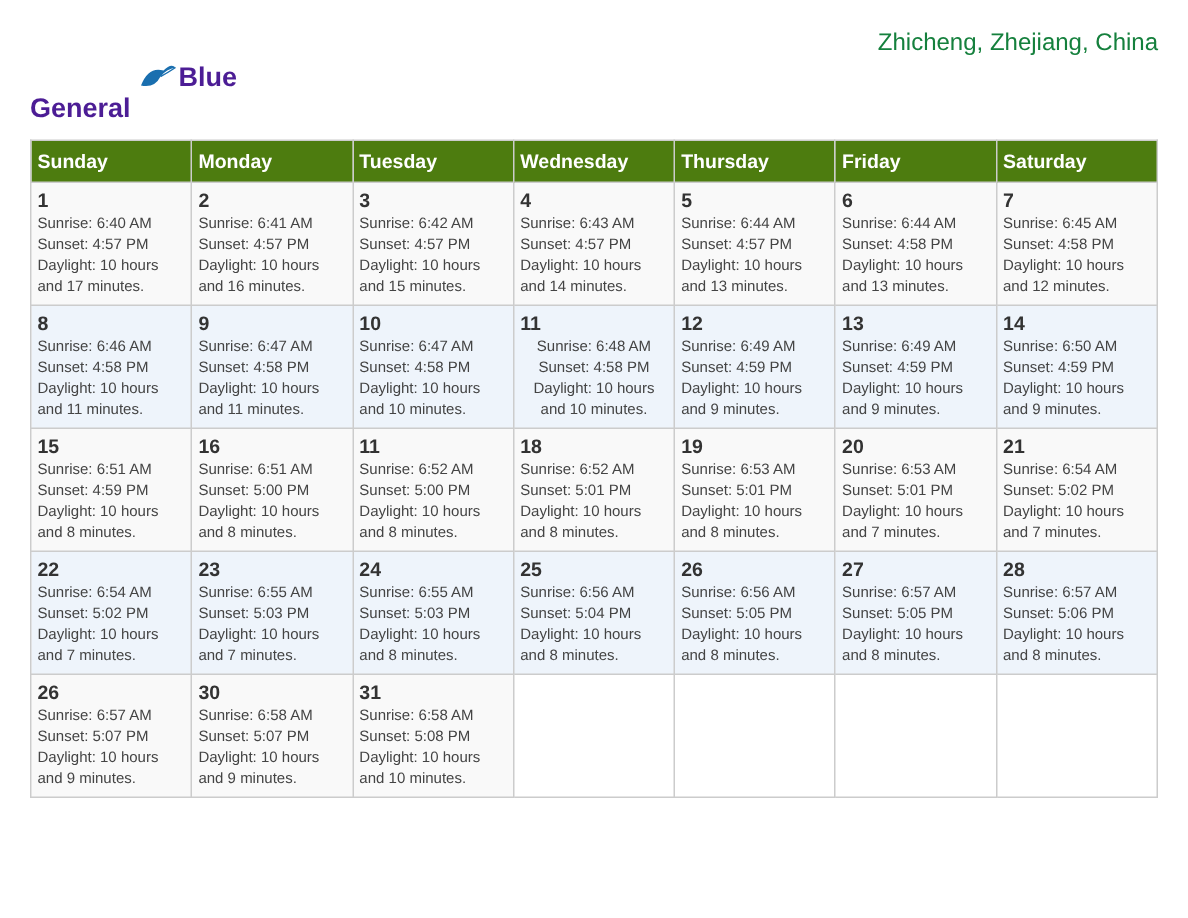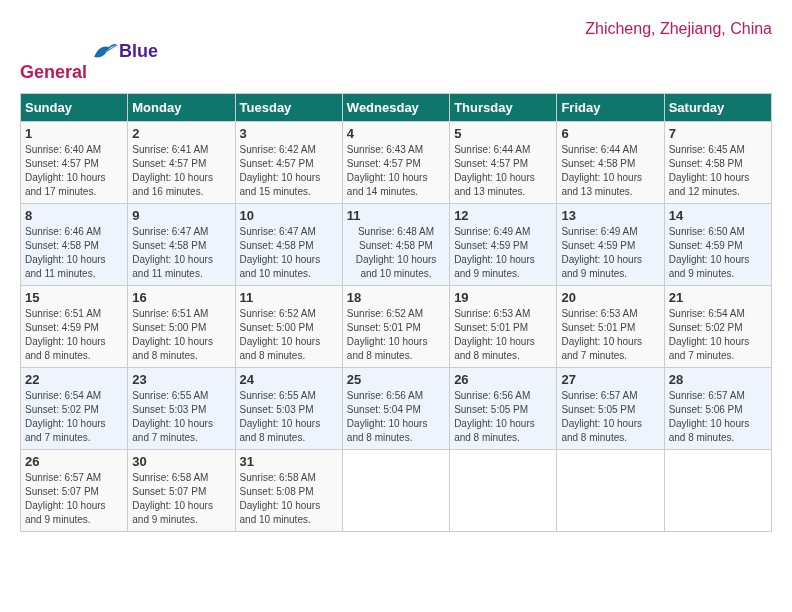--- a/index.html
+++ b/index.html
@@ -16,21 +16,21 @@
       align-items: flex-start;
       margin-bottom: 10px;
     }
     .logo {
       display: flex;
       align-items: center;
     }
     .logo-text-general {
       font-size: 18px;
       font-weight: bold;
-      color: #be185d;
+      color: #4c1d95;
       margin-top: 42px;
     }
     .logo-text-blue {
       font-size: 18px;
       font-weight: bold;
       color: #4c1d95;
     }
     .logo-bird {
       width: 30px;
       height: 25px;
@@ -39,29 +39,29 @@
     .title-area {
       text-align: right;
     }
     .month-title {
       font-size: 36px;
       font-weight: bold;
       color: #333;
     }
     .location-title {
       font-size: 16px;
-      color: #be185d;
+      color: #15803d;
     }
     .calendar {
       width: 100%;
       border-collapse: collapse;
       font-size: 11px;
     }
     .calendar thead tr th {
-      background-color: #0f766e;
+      background-color: #4d7c0f;
       color: #fff;
       padding: 6px 4px;
       text-align: left;
       font-size: 13px;
       font-weight: bold;
       border: 1px solid #ccc;
     }
     .calendar tbody tr td {
       border: 1px solid #ccc;
       vertical-align: top;

